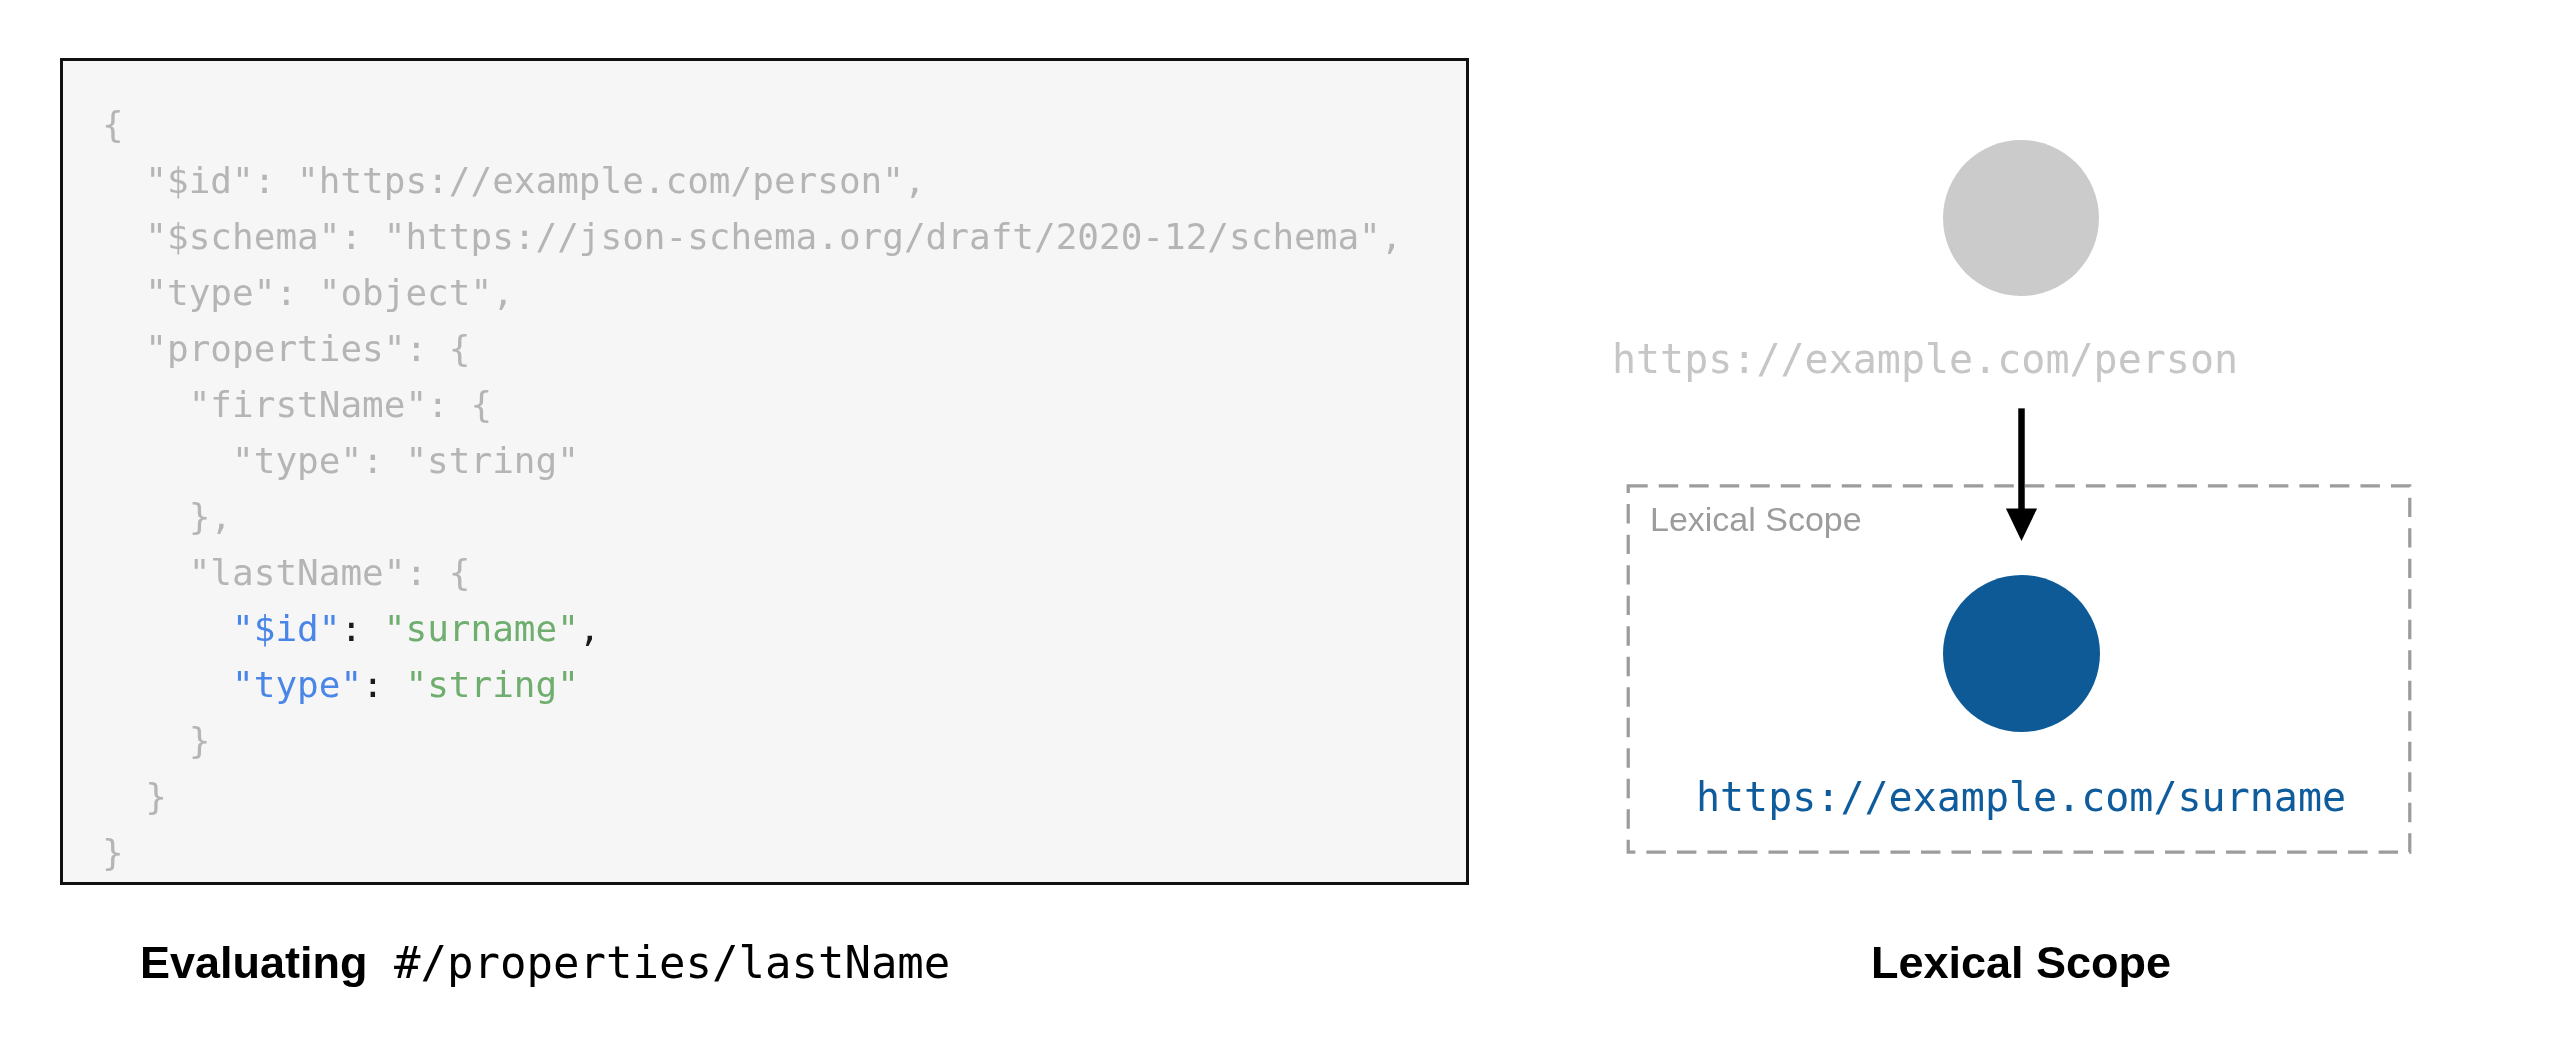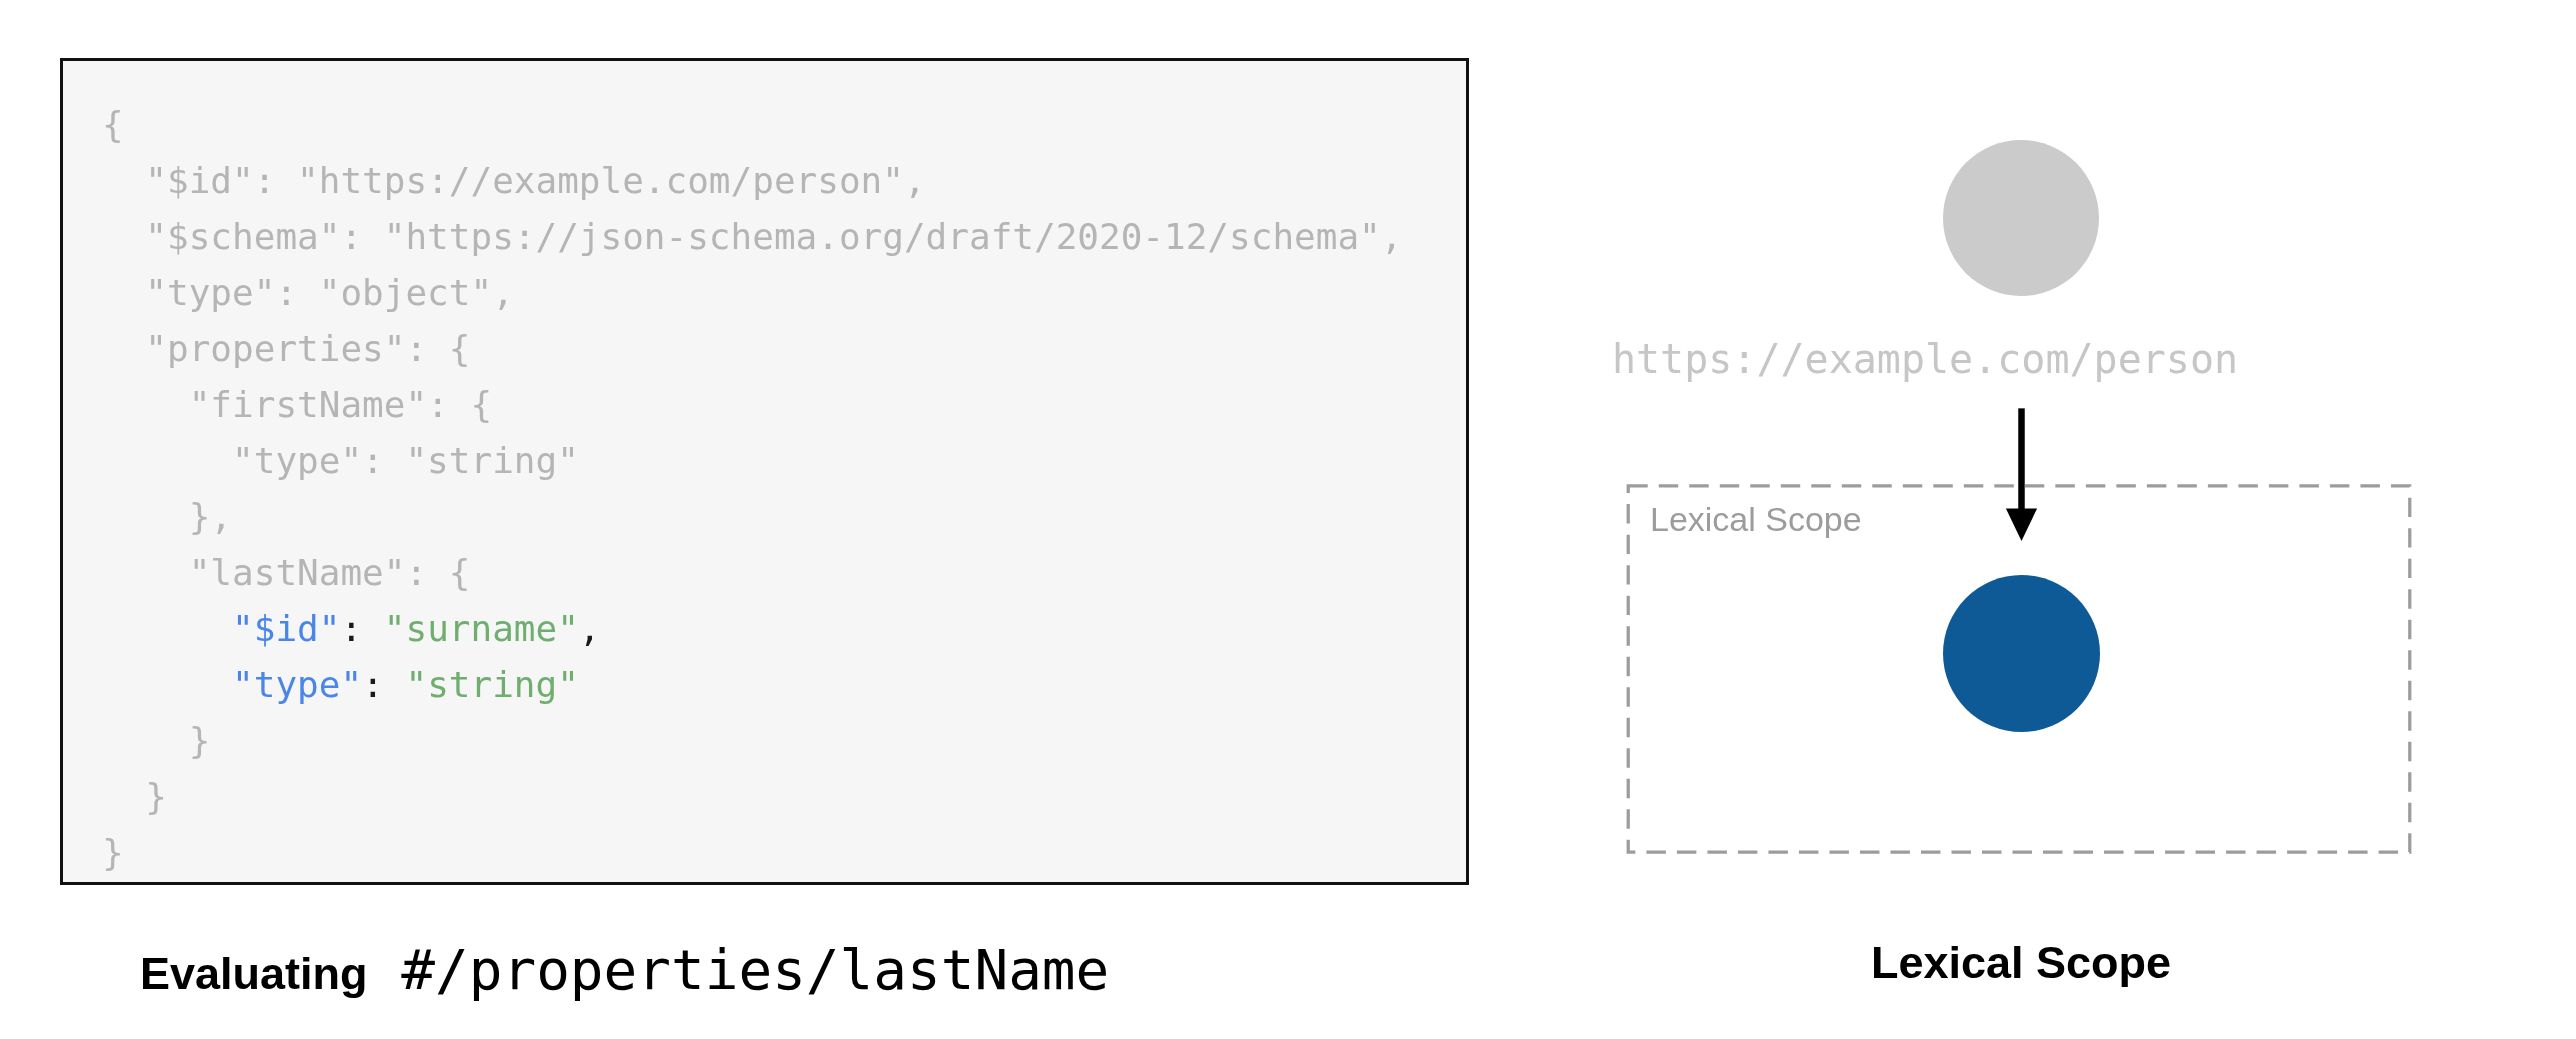--- a/index.html
+++ b/index.html
@@ -27,21 +27,21 @@
     color:var(--code-dim);
   }
   .tok-dim{color:var(--code-dim);}
   .tok-key{color:var(--code-key);}
   .tok-str{color:var(--code-str);}
   .tok-pun{color:var(--code-pun);}
   .caption-left{
     position:absolute;left:140px;top:937px;white-space:nowrap;color:#000;
   }
   .caption-left .cap-bold{font-weight:700;font-size:45px;margin-top:10px;}
-  .caption-left .cap-mono{font-family:"DejaVu Sans Mono",monospace;font-size:56px;font-weight:400;}
+  .caption-left .cap-mono{font-family:"DejaVu Sans Mono",monospace;font-size:44px;font-weight:400;}
   
   .node{position:absolute;border-radius:50%;}
   .node-person{left:1943px;top:140px;width:156px;height:156px;background:var(--node-gray);}
   .uri-label{
     position:absolute;white-space:nowrap;transform:translateX(-50%);
     font-family:"DejaVu Sans Mono",monospace;font-size:40px;line-height:1;
   }
   .uri-person{left:1925px;top:339px;color:var(--uri-gray);}
   .arrow-svg{position:absolute;left:2002px;top:403px;}
   .scope-svg{position:absolute;left:1626px;top:484px;}
@@ -79,17 +79,18 @@
   </svg>
 
   <svg class="scope-svg" width="786" height="370" viewBox="0 0 1210 570">
     <rect x="3" y="3" width="1204" height="564" fill="none" stroke="var(--scope-gray)" stroke-width="5" stroke-dasharray="30 17"></rect>
   </svg>
 
   <div class="scope-label">Lexical Scope</div>
 
   <div class="node node-surname"></div>
 
+  <div class="uri-label uri-surname">https://example.com/surname</div>
 
   <div class="caption-right">Lexical Scope</div>
 
 </div>
 
 
 </body></html>

